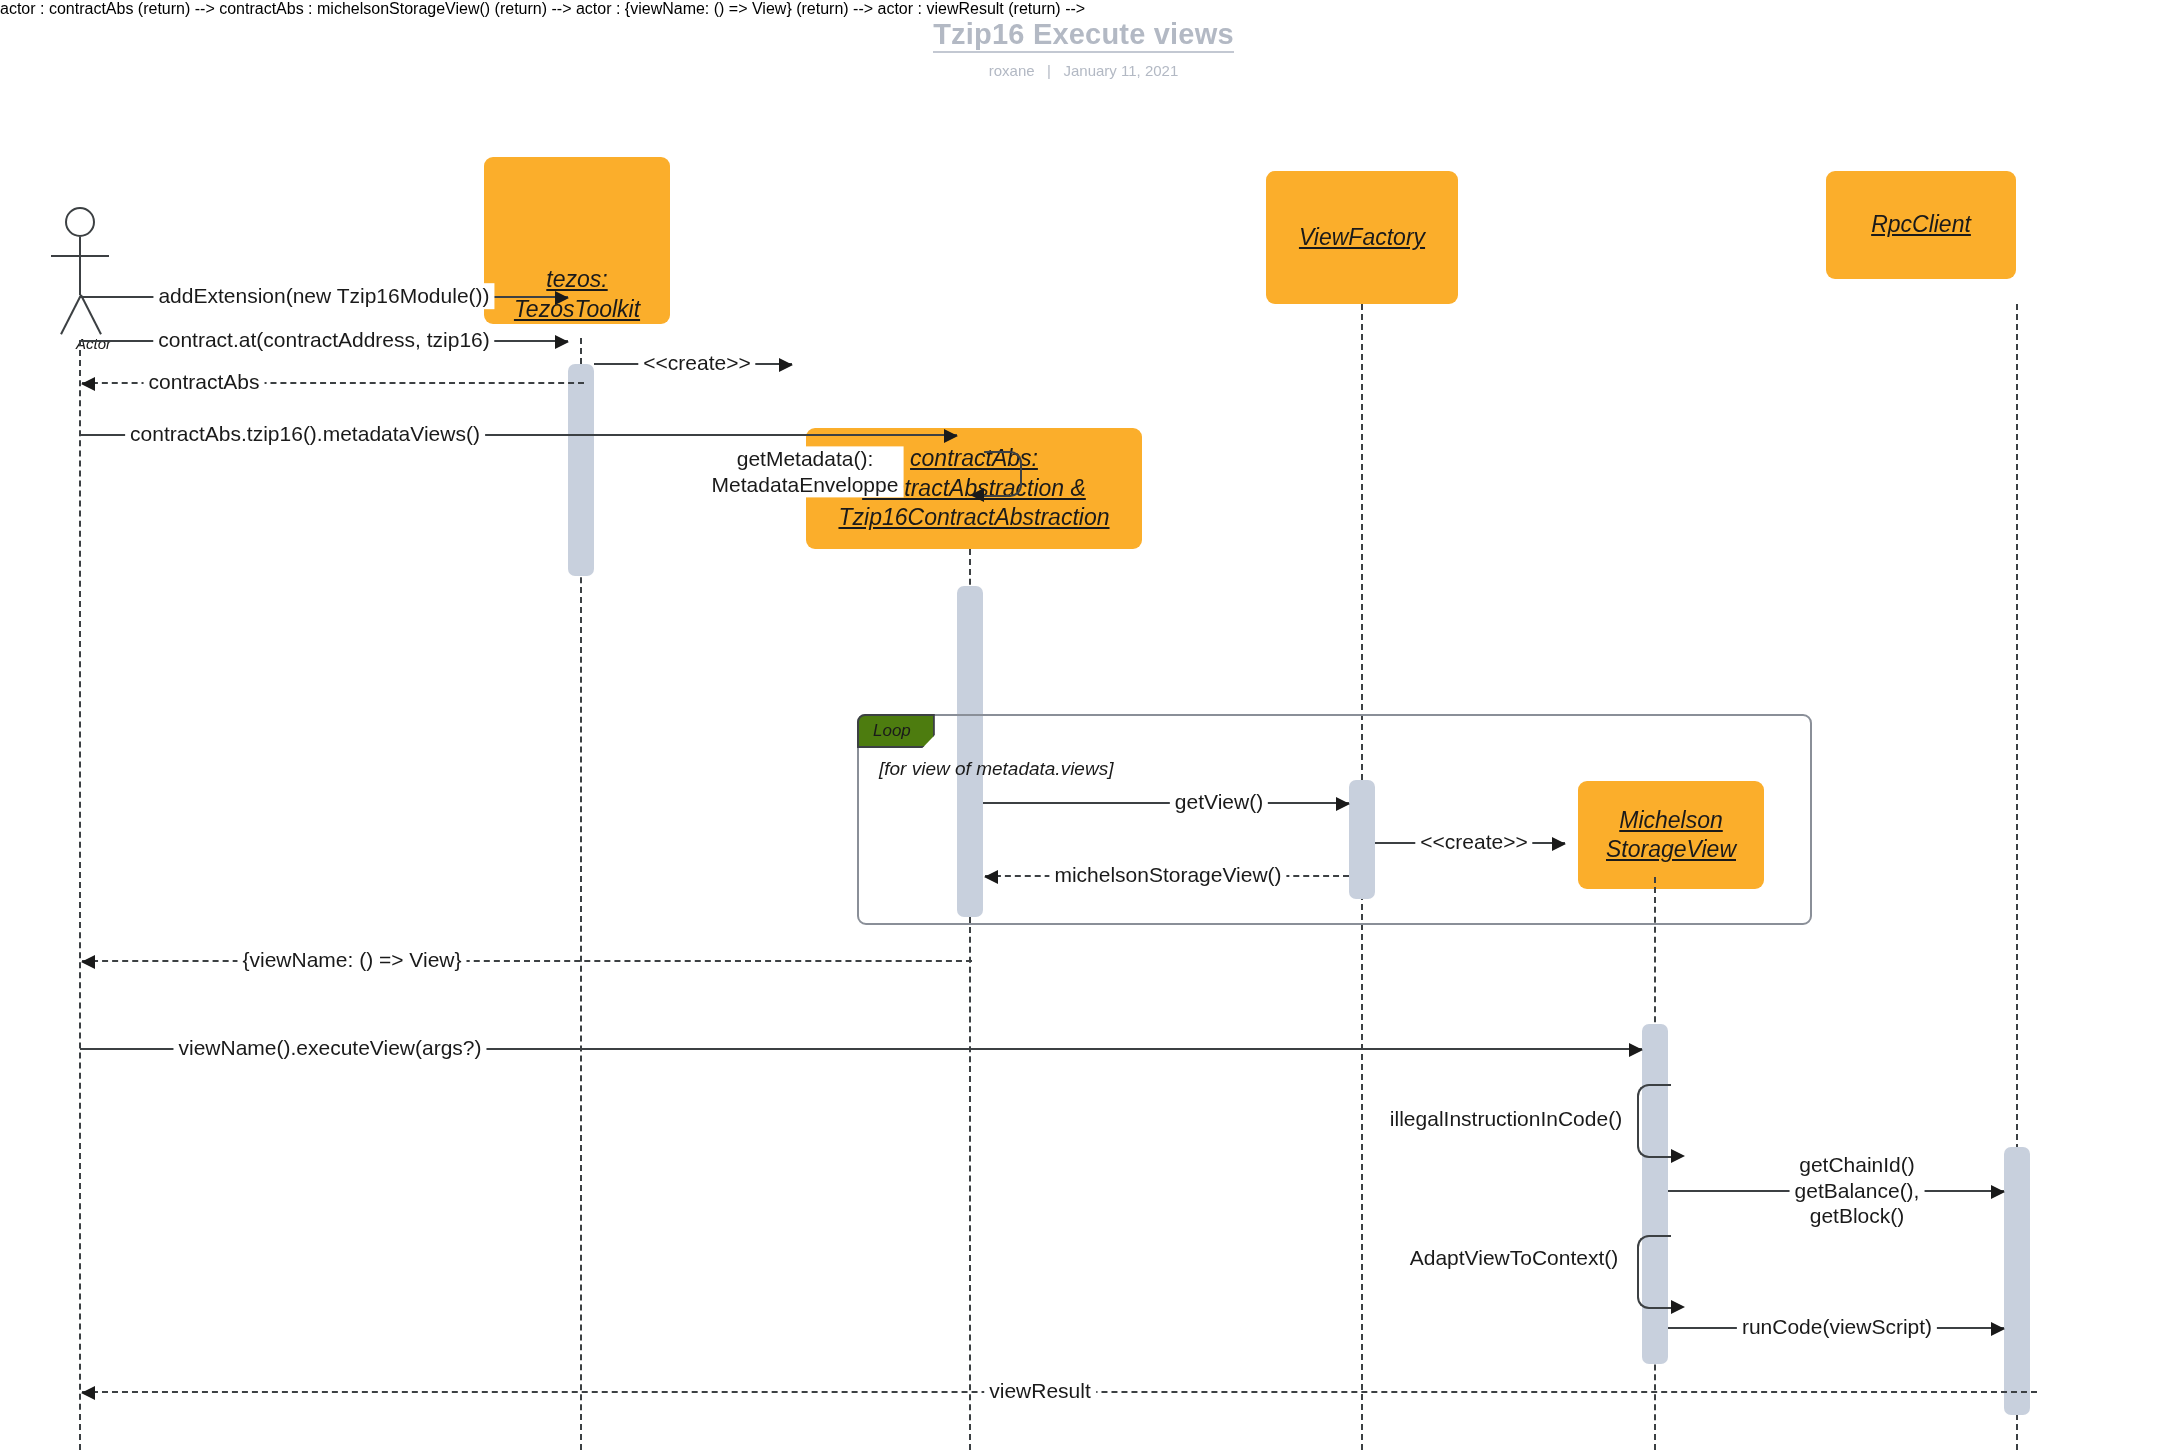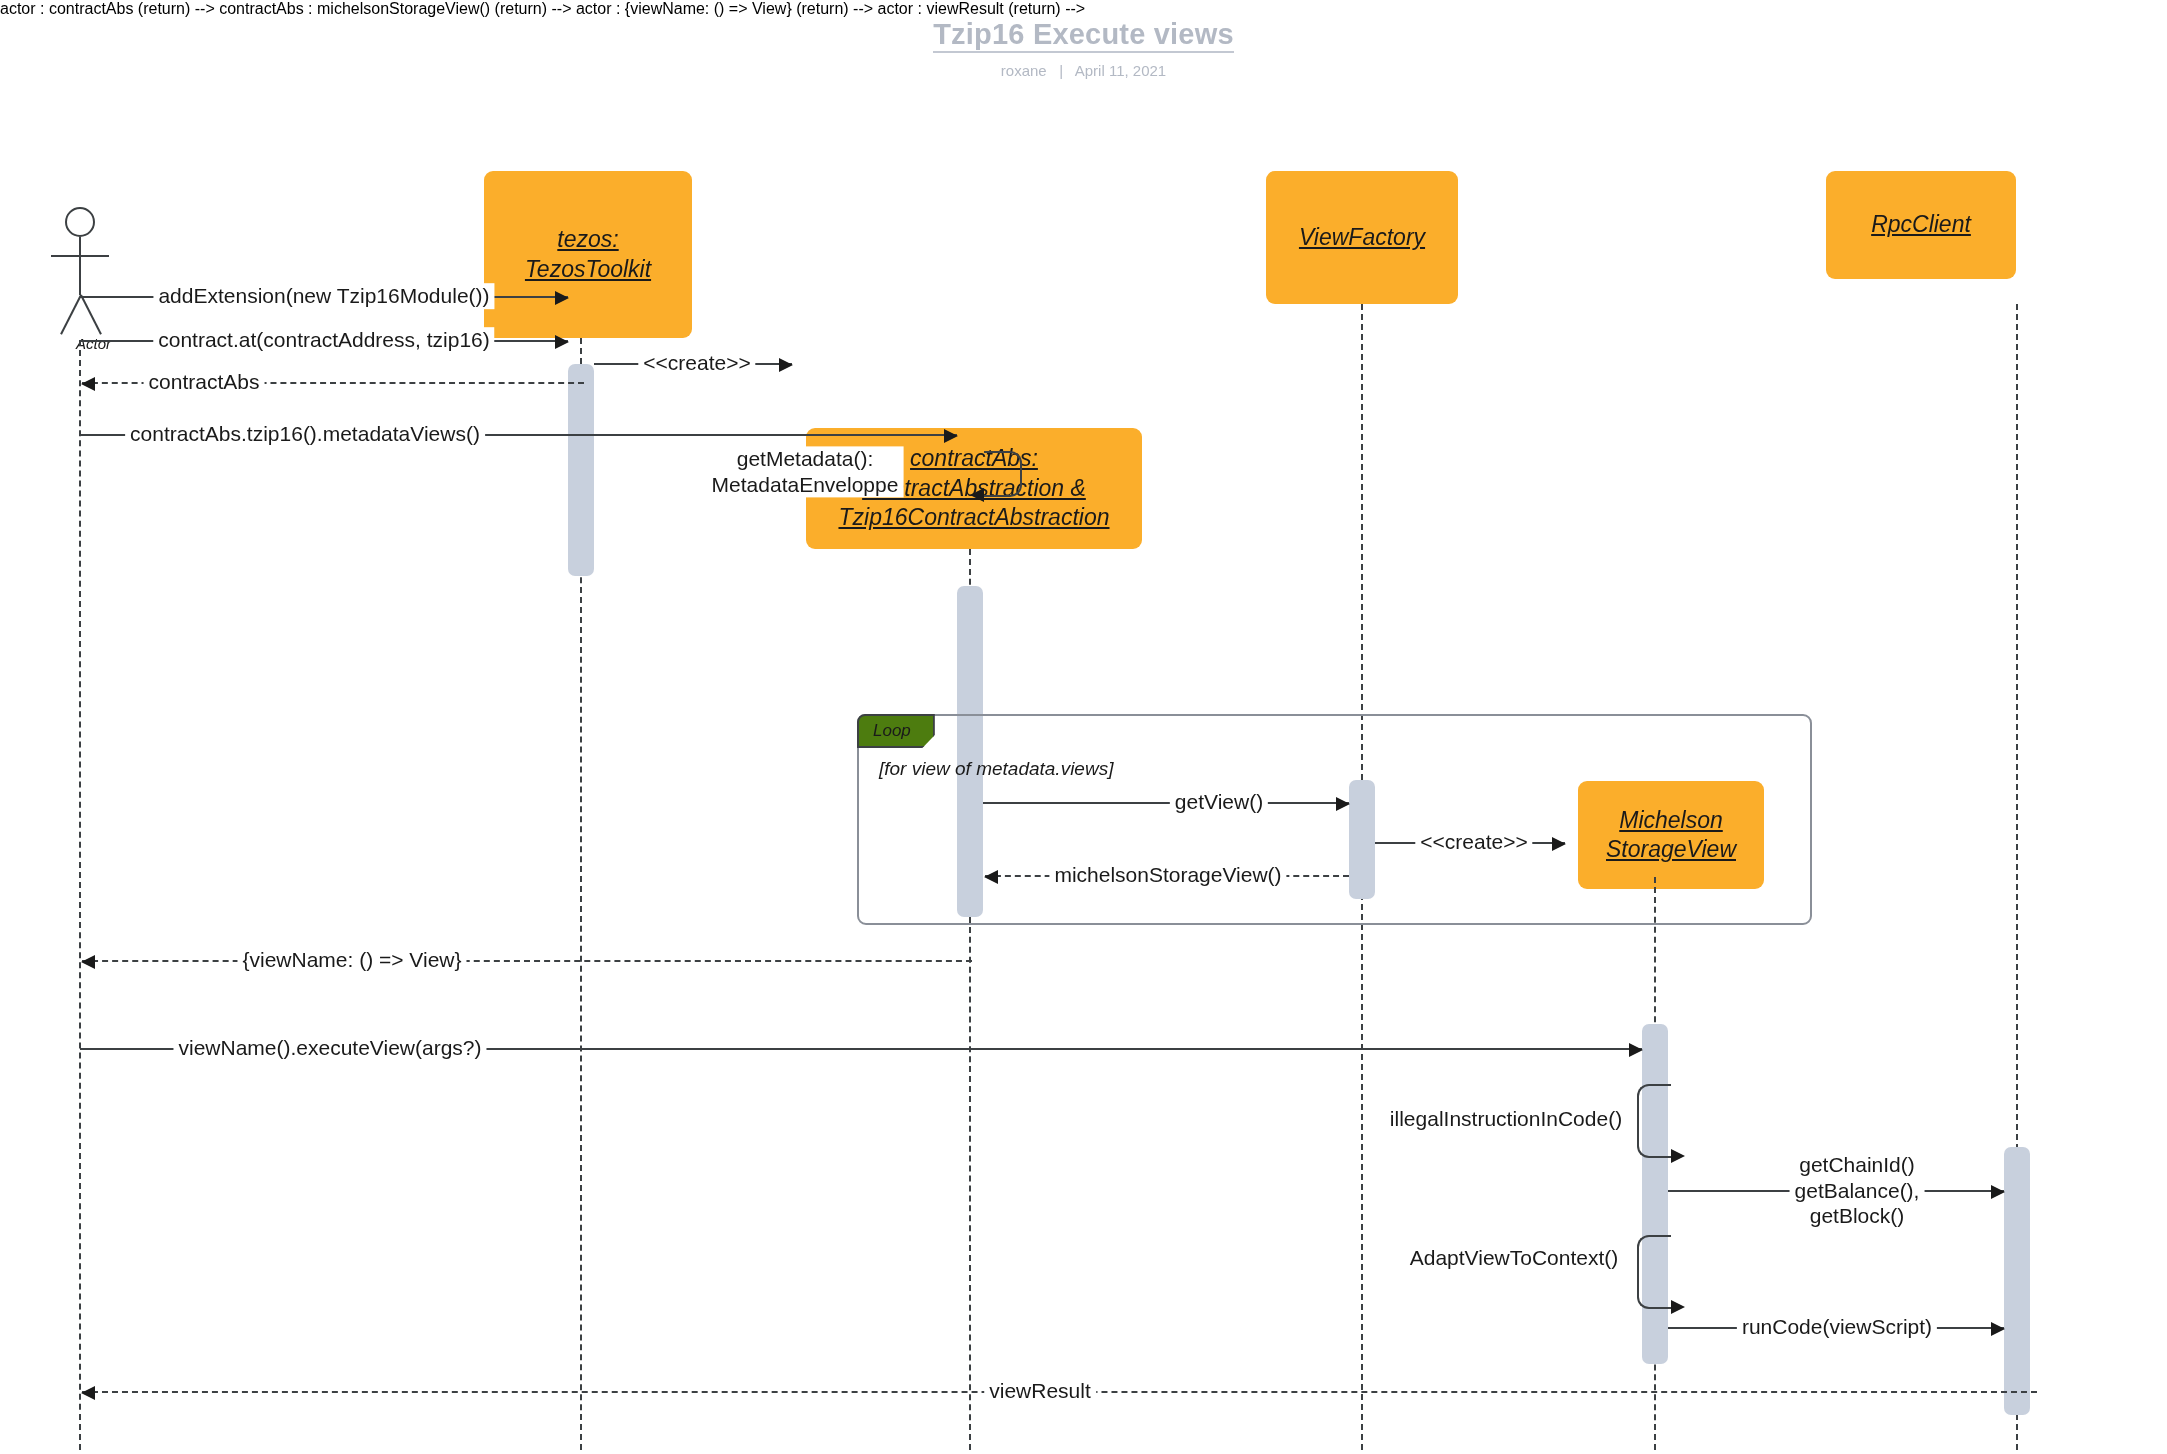--- a/index.html
+++ b/index.html
@@ -206,25 +206,25 @@
   }
 </style>
 </head>
 <body>
 
 <div id="canvas">
 
   
   <div class="title-block">
     <div class="diagram-title">Tzip16 Execute views</div>
-    <div class="diagram-subtitle">roxane   |   April 11, 2021</div>
-  </div>
-
-  
-  <div class="participant" style="left:484px; top:171px; width:208px; height:167px;">
+    <div class="diagram-subtitle">roxane   |   January 11, 2021</div>
+  </div>
+
+  
+  <div class="participant" style="left:484px; top:157px; width:186px; height:167px;align-items:flex-end;">
     <div class="pname">
       <span class="pline">tezos:</span>
       <span class="pline">TezosToolkit </span>
     </div>
   </div>
 
   <div class="participant" style="left:806px; top:428px; width:336px; height:121px;">
     <div class="pname">
       <span class="pline">contractAbs:</span>
       <span class="pline">ContractAbstraction &amp;</span>

